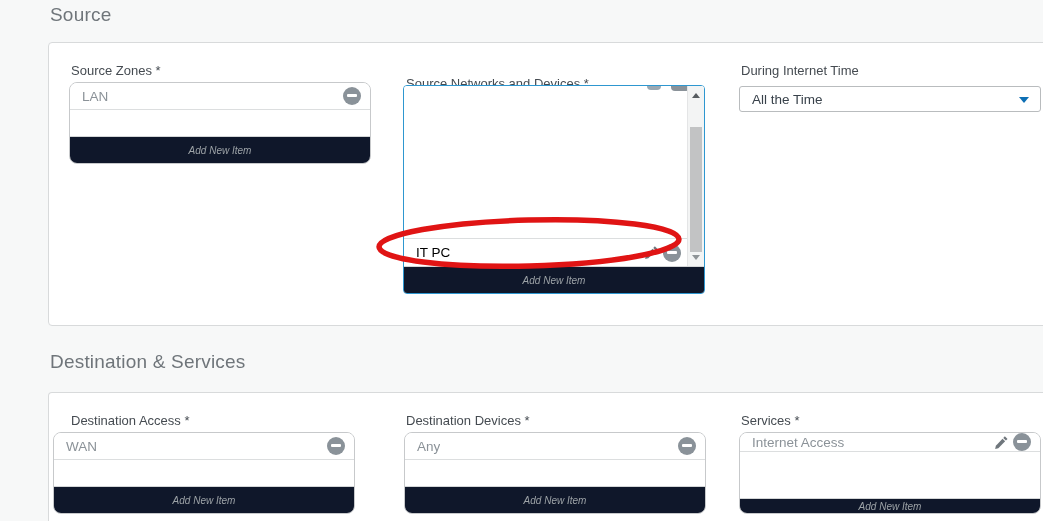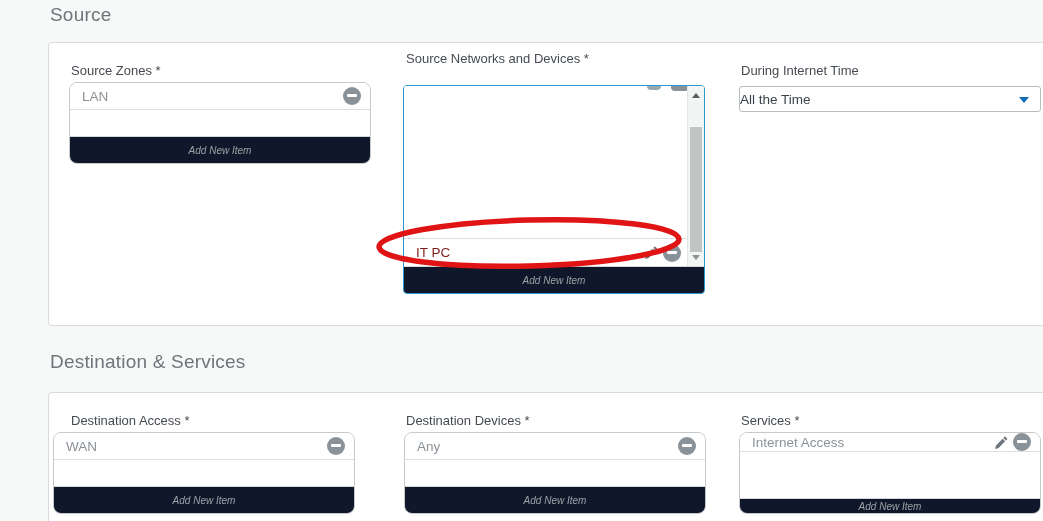--- a/index.html
+++ b/index.html
@@ -24,48 +24,48 @@
   .minus-ic::after { content:""; position:absolute; left:4px; right:4px; top:7px; height:3px; background:#fff; border-radius:1px; }
 
   .pencil-ic { width:15px; height:15px; flex:none; cursor:pointer; }
 
   
   .netbox { position:absolute; left:355px; top:85px; width:302px; height:209px; background:#fff; border:1px solid #2e97d0; border-radius:4px; overflow:hidden; display:flex; flex-direction:column; }
   .net-list { position:relative; height:180px; background:#fff; }
   .sliver { position:absolute; top:0; border-radius:0 0 4px 4px; }
   .sliver.s1 { left:243px; width:14px; height:4px; background:#9aa8b2; }
   .sliver.s2 { left:267px; width:19px; height:5px; background:#8a9299; }
-  .itpc-row { position:absolute; left:0; right:17px; bottom:0; height:28px; border-top:1px solid #dcdedf; display:flex; align-items:center; padding:0 6px 0 12px; font-size:13.5px; color:#7f1d1d; background:#fff;justify-content:space-between; }
+  .itpc-row { position:absolute; left:0; right:17px; bottom:0; height:28px; border-top:1px solid #dcdedf; display:flex; align-items:center; padding:0 6px 0 12px; font-size:13.5px; color:#000000; background:#fff;justify-content:space-between; }
 
   
   .vscroll { position:absolute; top:0; right:0; bottom:0; width:17px; background:#f3f4f4; border-left:1px solid #e4e5e6; }
   .scroll-btn { position:absolute; left:0; width:16px; height:14px; display:flex; align-items:center; justify-content:center; cursor:pointer; }
   .scroll-btn.up { top:2px; }
   .scroll-btn.down { bottom:2px; }
   .tri-up { width:0; height:0; border-left:4px solid transparent; border-right:4px solid transparent; border-bottom:5px solid #575c60; }
   .tri-down { width:0; height:0; border-left:4px solid transparent; border-right:4px solid transparent; border-top:5px solid #8f9497; }
   .scroll-thumb { position:absolute; left:2px; width:12px; top:41px; height:125px; background:#c2c3c4; cursor:grab; }
 
   
-  .select { position:absolute; left:690px; top:85px; width:302px; height:26px; background:#fff; border:1px solid #b9bcbe; border-radius:3px; display:flex; align-items:center; padding:0 0; font-size:13.5px; color:#39424b; cursor:pointer; }
+  .select { position:absolute; left:690px; top:85px; width:302px; height:26px; background:#fff; border:1px solid #b9bcbe; border-radius:3px; display:flex; align-items:center; padding:0 12px; font-size:13.5px; color:#39424b; cursor:pointer; }
   .caret { position:absolute; right:11px; top:10px; width:0; height:0; border-left:5px solid transparent; border-right:5px solid transparent; border-top:6px solid #0d6fb4; }
 
   .annotation-svg { position:absolute; left:0; top:0; pointer-events:none; }
 </style>
 </head>
 <body>
 
 <div class="stage">
 
   <div class="section-heading" style="top:4px;">Source</div>
 
   <div class="panel" style="top:42px; height:284px;">
 
     <div class="field-label" style="left:22px; top:20px;">Source Zones *</div>
-    <div class="field-label" style="left:357px; top:8px;text-align:center;">Source Networks and Devices *</div>
+    <div class="field-label" style="left:357px; top:33px;text-align:center;">Source Networks and Devices *</div>
     <div class="field-label" style="left:692px; top:20px;">During Internet Time</div>
 
     <div class="listbox std" style="left:20px; top:39px;">
       <div class="item-row">
         <span class="lbl">LAN</span>
         <span class="row-icons">
           <span class="minus-ic"></span>
         </span>
       </div>
       <div class="spacer"></div>

